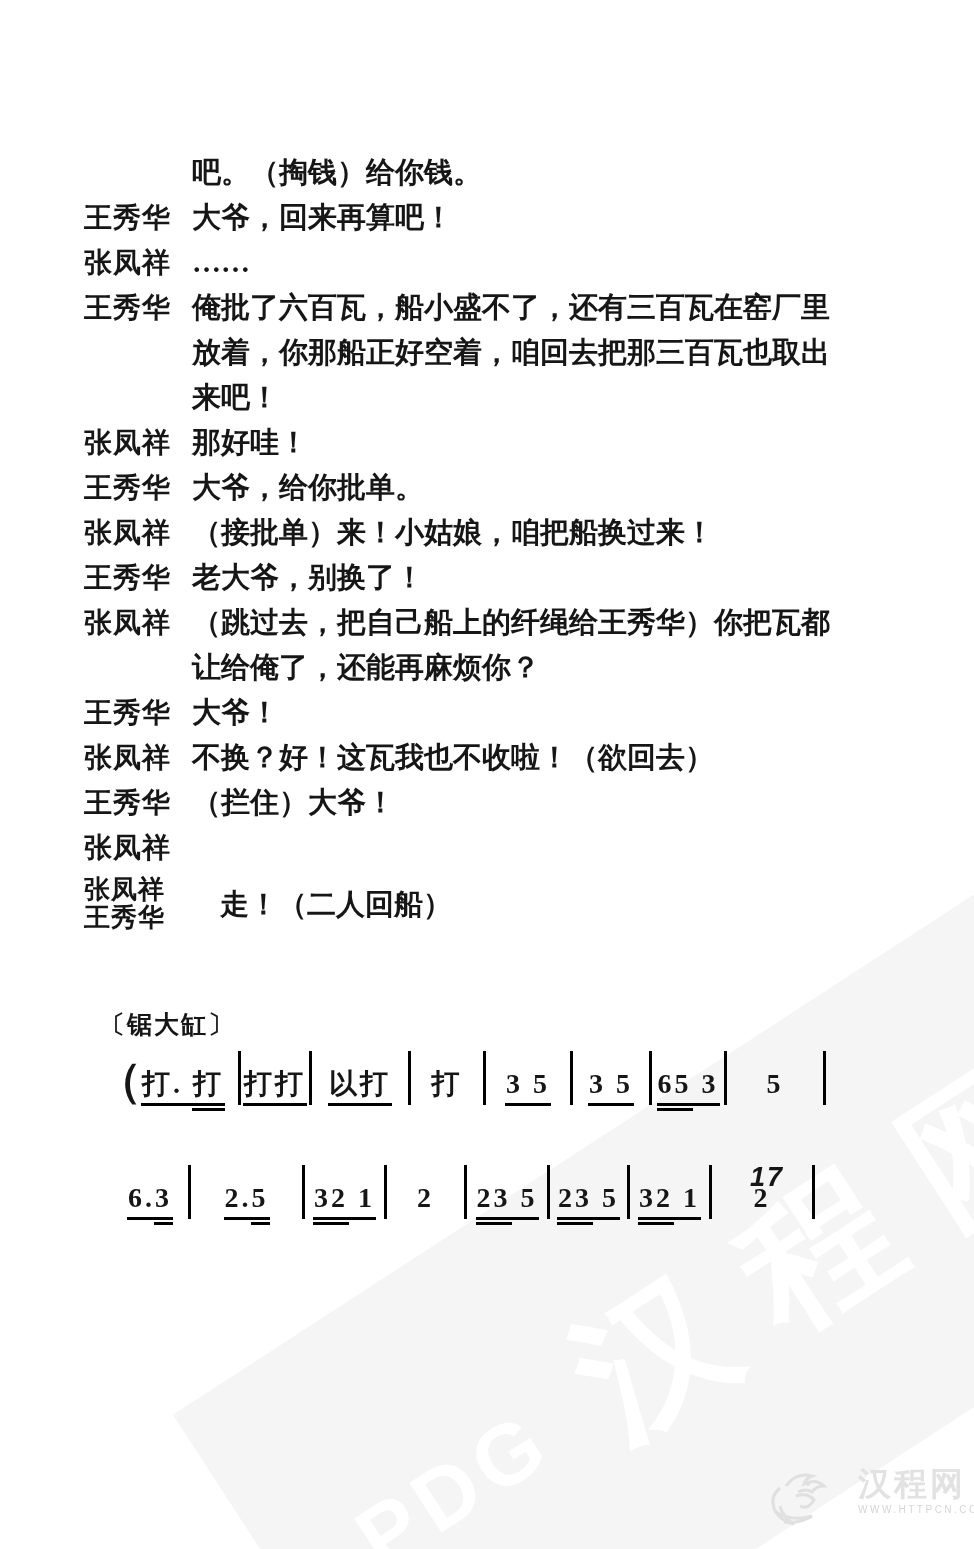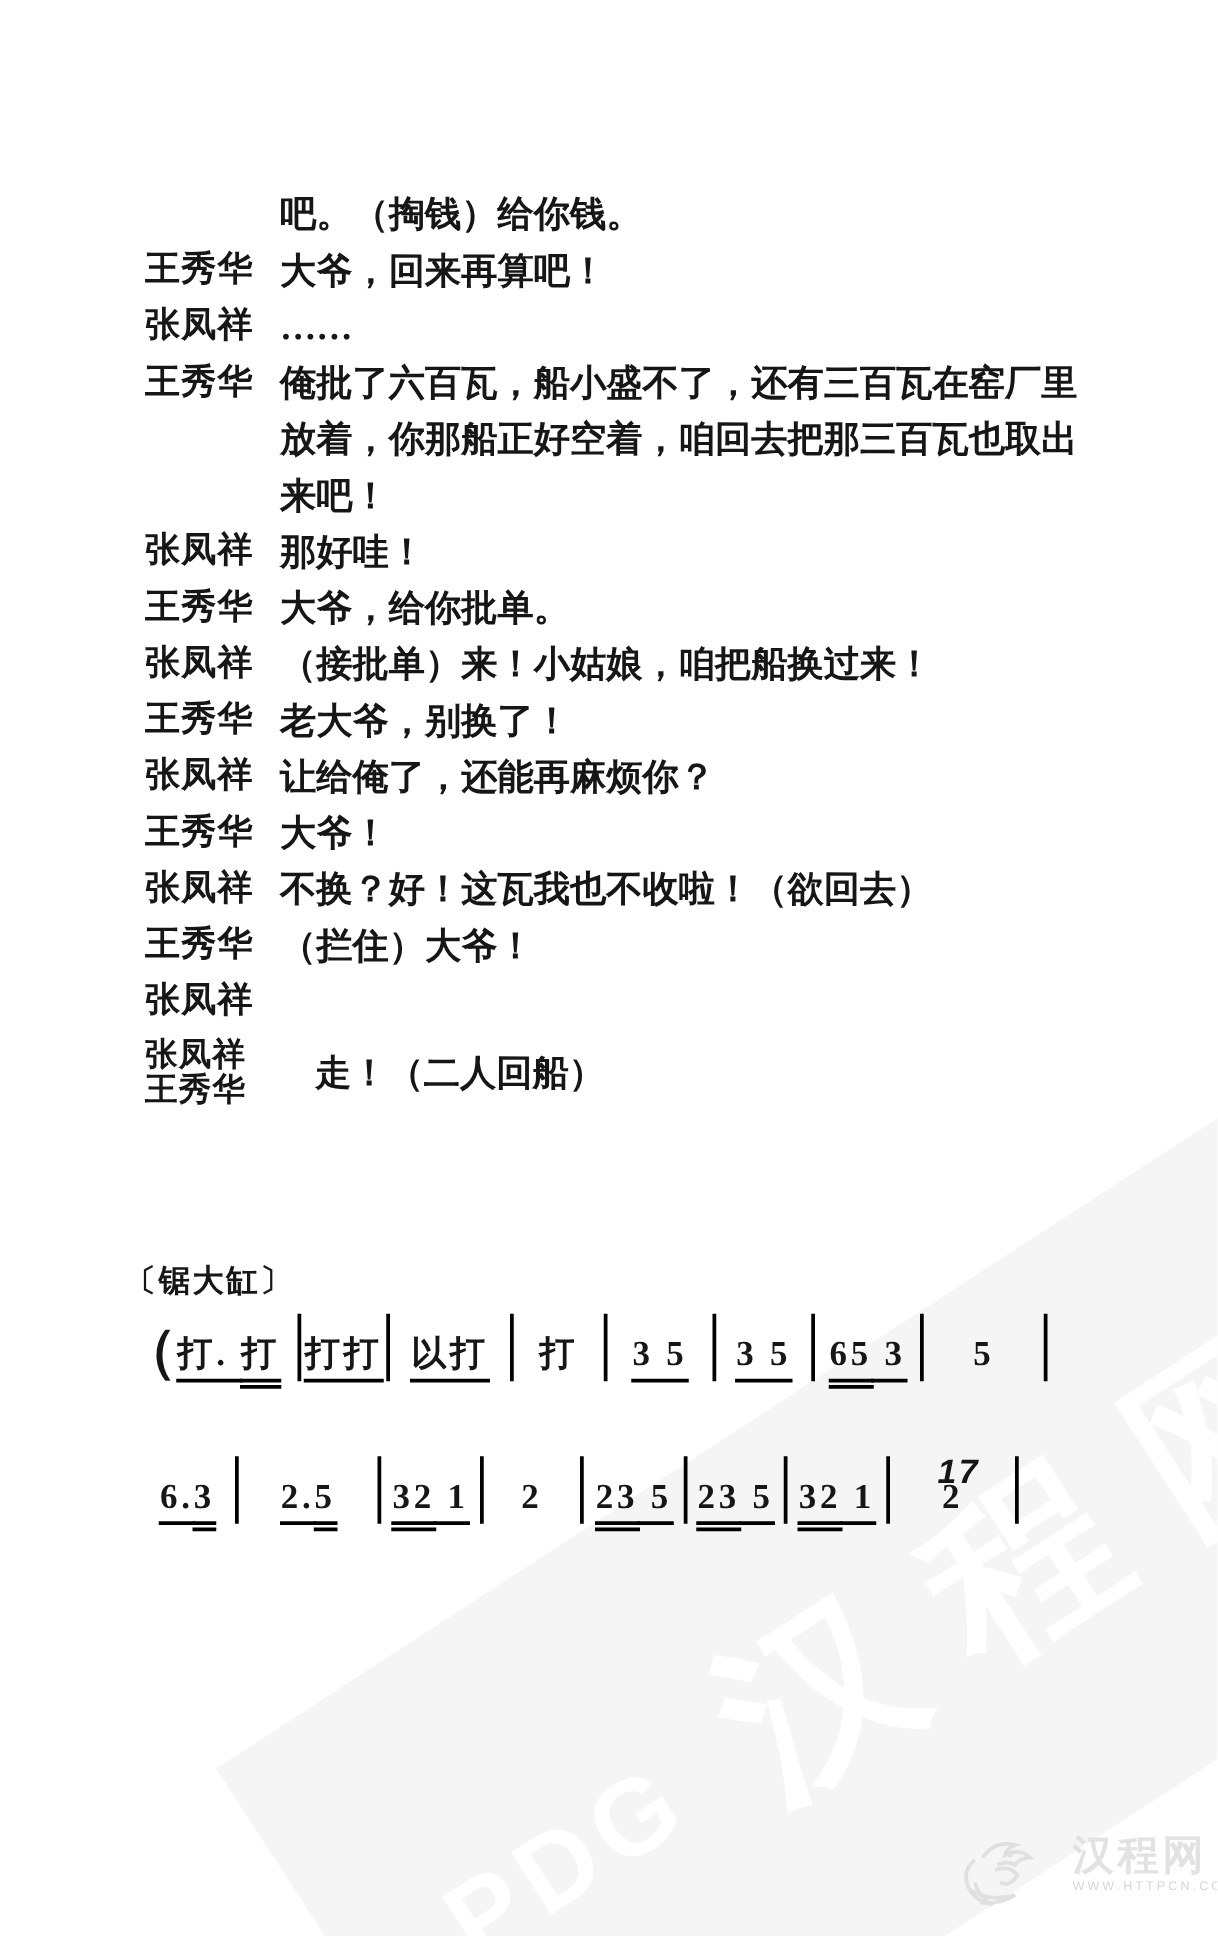--- a/index.html
+++ b/index.html
@@ -21,22 +21,22 @@
   }
   .wm-cjk {
     font-family:"DejaVu Sans", sans-serif; font-weight:bold;
     font-size:150px; letter-spacing:45px; color:#ffffff;
   }
   
   .content { position:absolute; inset:0; z-index:2; }
   .dialogue { position:absolute; top:150px; left:0; width:974px;padding-left:36px; }
   .entry { display:flex; align-items:flex-start; }
   .name {
-    flex:none; margin-left:80px; width:108px;
-    font-family:Liberation Mono, monospace; font-weight:bold;
+    flex:none; margin-left:48px; width:108px;
+    font-family:Liberation Serif, serif; font-weight:bold;
     font-size:28px; line-height:45px; letter-spacing:1px;
   }
   .speech { width:660px; font-weight:bold; font-size:29px; }
   .speech .line { line-height:45px; height:45px; white-space:nowrap; }
   .entry.stacked { height:68px; }
   .entry.stacked .name {
     display:flex; flex-direction:column; justify-content:center;
     height:68px; line-height:28px; font-size:26px;
   }
   .entry.stacked .speech { display:flex; align-items:center; height:68px; }
@@ -150,20 +150,21 @@
         </div>
         <div class="entry">
           <div class="name">王秀华</div>
           <div class="speech">
             <div class="line">老大爷，别换了！</div>
           </div>
         </div>
         <div class="entry">
           <div class="name">张凤祥</div>
           <div class="speech">
+            <div class="line">（跳过去，把自己船上的纤绳给王秀华）你把瓦都</div>
             <div class="line">让给俺了，还能再麻烦你？</div>
           </div>
         </div>
         <div class="entry">
           <div class="name">王秀华</div>
           <div class="speech">
             <div class="line">大爷！</div>
           </div>
         </div>
         <div class="entry">
@@ -215,21 +216,21 @@
             </div>
             <div class="bar"></div>
             <div class="measure" style="width: 84px;">
               <div class="tok u1">3 5</div>
             </div>
             <div class="bar"></div>
             <div class="measure" style="width: 76px;">
               <div class="tok u1">3 5</div>
             </div>
             <div class="bar"></div>
-            <div class="measure" style="width: 84px;">
+            <div class="measure" style="width: 72px;">
               <div class="tok u2">65</div>
               <div class="tok u1"> 3</div>
             </div>
             <div class="bar"></div>
             <div class="measure" style="width: 96px;">
               <div class="tok u0">5</div>
             </div>
             <div class="bar"></div>
           </div>
           <div class="mline l2">

